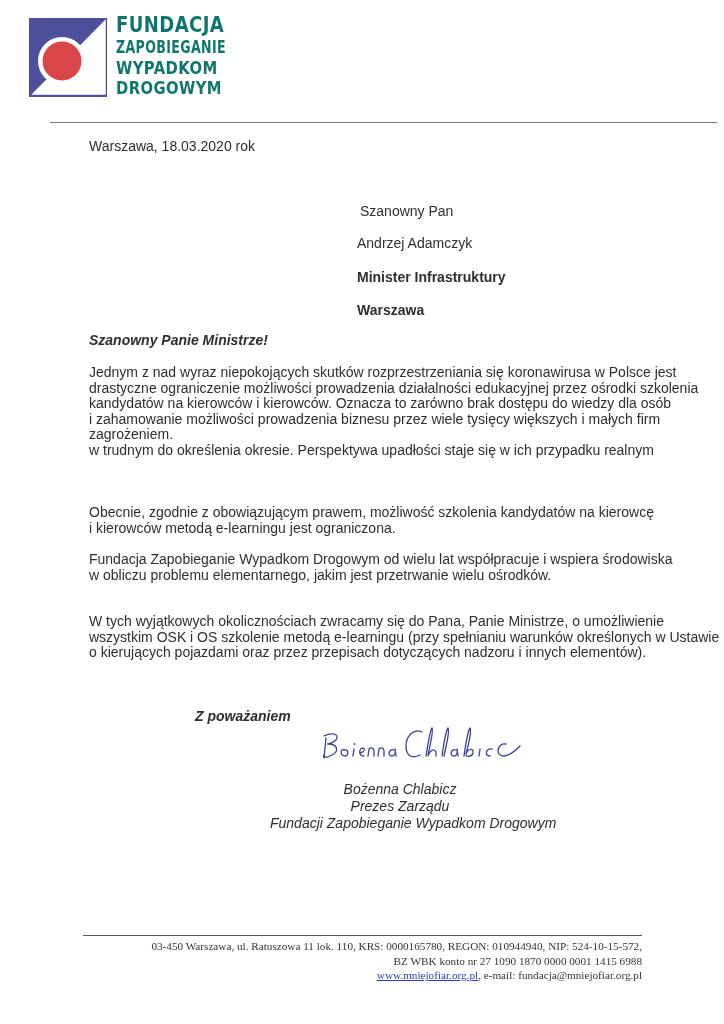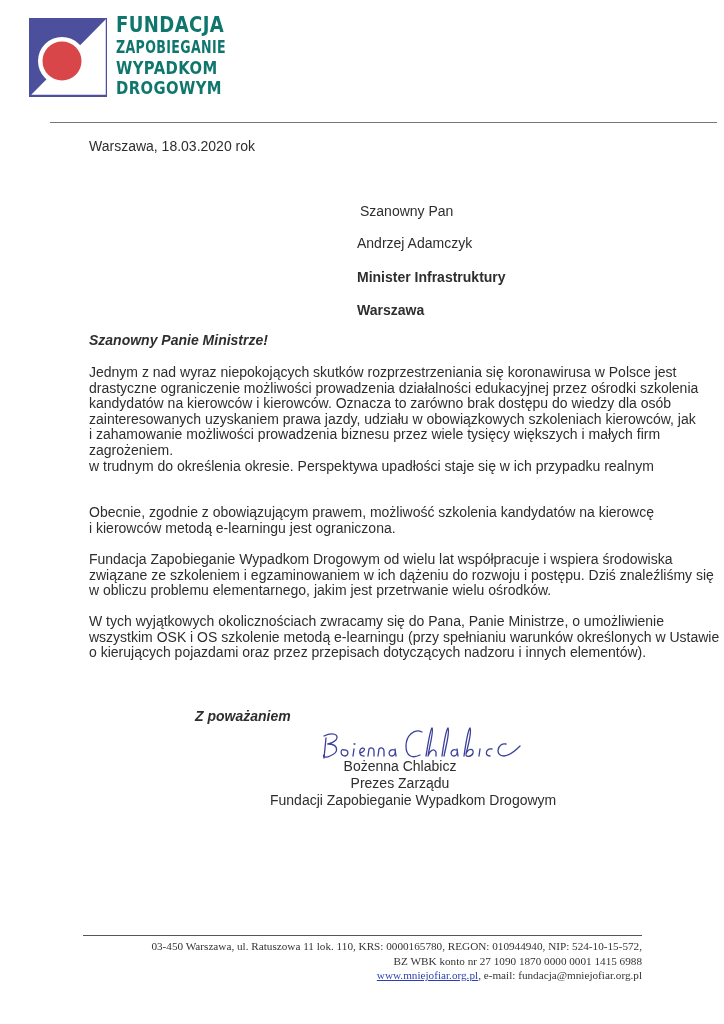--- a/index.html
+++ b/index.html
@@ -42,21 +42,21 @@
     .para div { white-space: nowrap; }
     .p1 { top: 365px; }
     .p2 { top: 505px; }
     .p3 { top: 552px; }
     .p4 { top: 614px; }
 
     .closing { left: 195px; top: 709px; font-weight: bold; font-style: italic; }
 
     .signature { left: 318px; top: 722px; width: 220px; height: 42px; }
 
-    .signer { text-align: center; }
+    .signer { font-style: italic; text-align: center; margin-top: 23px; }
     .signer-name { left: 320px; top: 759px; width: 160px; }
     .signer-role { left: 320px; top: 776px; width: 160px; }
     .signer-org { left: 270px; top: 793px; width: 280px; }
 
     .footer { left: 83px; top: 939px; width: 559px; text-align: right; font-size: 11.2px; line-height: 14.5px; color: #333; font-family: Liberation Serif, serif; }
     .footer div { white-space: nowrap; }
     .footer a { color: #2a3fb0; text-decoration: underline; }
   </style>
 </head>
 <body>
@@ -86,34 +86,32 @@
   <div class="a3">Minister Infrastruktury</div>
   <div class="a4">Warszawa</div>
 </div>
 
 <div class="abs text salutation">Szanowny Panie Ministrze!</div>
 
 <div class="abs text para p1">
   <div>Jednym z nad wyraz niepokojących skutków rozprzestrzeniania się koronawirusa w Polsce jest</div>
   <div>drastyczne ograniczenie możliwości prowadzenia działalności edukacyjnej przez ośrodki szkolenia</div>
   <div>kandydatów na kierowców i kierowców. Oznacza to zarówno brak dostępu do wiedzy dla osób</div>
-  <div>zainteresowanych uzyskaniem prawa jazdy, udziału w obowiązkowych szkoleniach kierowców, jak</div>
   <div>i zahamowanie możliwości prowadzenia biznesu przez wiele tysięcy większych i małych firm</div>
   <div>zagrożeniem.</div>
   <div>w trudnym do określenia okresie. Perspektywa upadłości staje się w ich przypadku realnym</div>
 </div>
 
 <div class="abs text para p2">
   <div>Obecnie, zgodnie z obowiązującym prawem, możliwość szkolenia kandydatów na kierowcę</div>
   <div>i kierowców metodą e-learningu jest ograniczona.</div>
 </div>
 
 <div class="abs text para p3">
   <div>Fundacja Zapobieganie Wypadkom Drogowym od wielu lat współpracuje i wspiera środowiska</div>
-  <div>związane ze szkoleniem i egzaminowaniem w ich dążeniu do rozwoju i postępu. Dziś znaleźliśmy się</div>
   <div>w obliczu problemu elementarnego, jakim jest przetrwanie wielu ośrodków.</div>
 </div>
 
 <div class="abs text para p4">
   <div>W tych wyjątkowych okolicznościach zwracamy się do Pana, Panie Ministrze, o umożliwienie</div>
   <div>wszystkim OSK i OS szkolenie metodą e-learningu (przy spełnianiu warunków określonych w Ustawie</div>
   <div>o kierujących pojazdami oraz przez przepisach dotyczących nadzoru i innych elementów).</div>
 </div>
 
 <div class="abs text closing">Z poważaniem</div>

